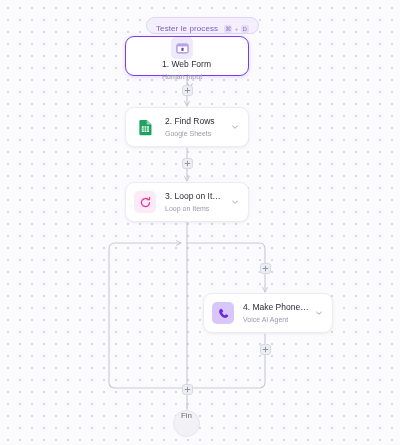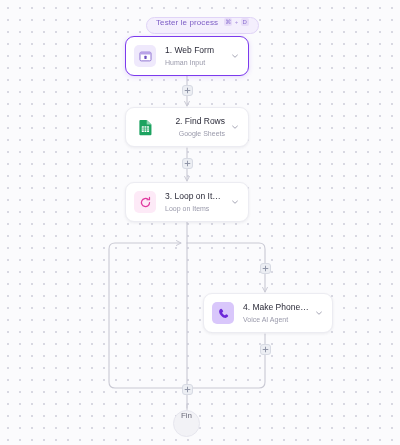--- a/index.html
+++ b/index.html
@@ -19,21 +19,21 @@
 
   
   #edges { position: absolute; inset: 0; width: 400px; height: 445px; }
 
   
   .test-pill {
     position: absolute;
     left: 146px; top: 17px;
     height: 17px;
     padding: 0 9px;
-    display: flex; align-items: flex-start; gap: 6px;
+    display: flex; align-items: flex-end; gap: 6px;
     background: #f4effd;
     border: 1px solid #e0d4f7;
     border-radius: 999px;
     cursor: pointer;
     white-space: nowrap;
   }
   .test-pill .tp-label {
     font-size: 8px; color: #7c5cc4; letter-spacing: .1px;
   }
   .test-pill .tp-keys { display: flex; align-items: center; gap: 2.5px; }
@@ -55,20 +55,21 @@
     border: 1px solid #ececf2;
     border-radius: 9px;
     box-shadow: 0 1px 3px rgba(30,25,60,.07);
     display: flex; align-items: center;
     padding: 0 9px 0 8px;
     cursor: pointer;
   }
   .node.selected {
     border: 1.6px solid #7c3aed;
     box-shadow: 0 1px 5px rgba(124,58,237,.18);
+    flex-direction: column;
   }
   .node-icon {
     width: 22px; height: 22px;
     border-radius: 5px;
     flex: 0 0 22px;
     display: flex; align-items: center; justify-content: center;
     margin-right: 9px;
   }
   .node-text { flex: 1 1 auto; min-width: 0; }
   .node-title {
@@ -164,21 +165,21 @@
       <div class="node-title">1. Web Form</div>
       <div class="node-sub">Human Input</div>
     </div>
     <div class="node-chevron">
       <svg width="8" height="8" viewBox="0 0 10 10">
         <path d="M2,3.8 L5,6.6 L8,3.8" fill="none" stroke="#9a9aab" stroke-width="1.1" stroke-linecap="round" stroke-linejoin="round"></path>
       </svg>
     </div>
   </div>
 
-  <div class="node" style="left:125px; top:107px; width:124px; height:40px;text-align:right;">
+  <div class="node" style="left:125px; top:107px; width:124px; height:40px;">
     <div class="node-icon ic-sheet">
       <svg width="17" height="17" viewBox="0 0 20 20">
         <path d="M4,1.2 h7.4 L17,6.4 V18 a1.2,1.2 0 0 1 -1.2,1.2 H4
                  A1.2,1.2 0 0 1 2.8,18 V2.4 A1.2,1.2 0 0 1 4,1.2 Z" fill="#1ca360"></path>
         <path d="M11.4,1.2 L17,6.4 H11.4 Z" fill="#8ed6b1"></path>
         <rect x="5.6" y="8.4" width="8.6" height="7" rx="0.5" fill="#ffffff"></rect>
         <g stroke="#1ca360" stroke-width="0.85">
           <line x1="5.6" y1="10.7" x2="14.2" y2="10.7"></line>
           <line x1="5.6" y1="13" x2="14.2" y2="13"></line>
           <line x1="8.5" y1="8.4" x2="8.5" y2="15.4"></line>

